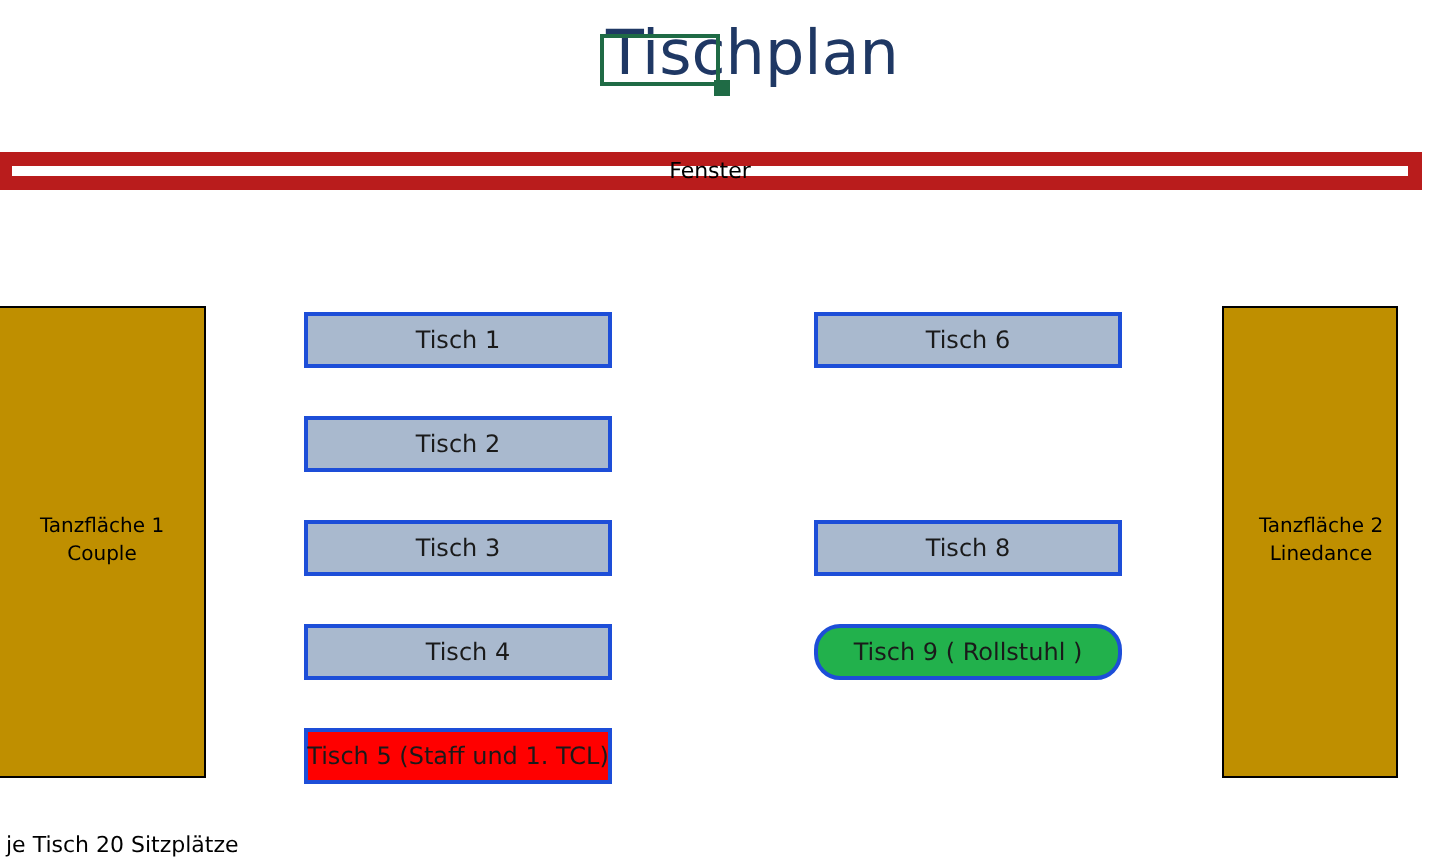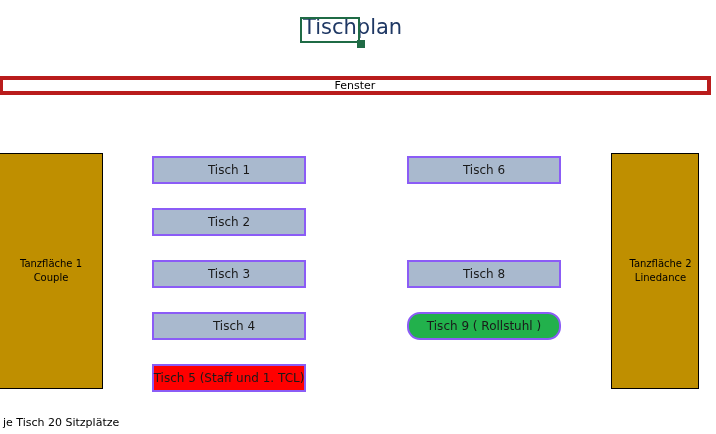--- a/index.html
+++ b/index.html
@@ -23,21 +23,21 @@
     height: 434px;
     background: #ffffff;
   }
 
   
   .title-text {
     position: absolute;
     left: 303px;
     top: 12px;
     font-family: "DejaVu Sans", sans-serif;
-    font-size: 21px;
+    font-size: 31px;
     line-height: 30px;
     color: #1f3864;
     white-space: nowrap;
     letter-spacing: 0px;
   }
   .title-selection-rect {
     position: absolute;
     left: 300px;
     top: 17px;
     width: 60px;
@@ -55,21 +55,21 @@
     background: #1f6b45;
   }
 
   
   .fenster-bar {
     position: absolute;
     left: -1px;
     top: 76px;
     width: 712px;
     height: 19px;
-    border: 4px solid #b91c1c;
+    border: 7px solid #b91c1c;
     box-sizing: border-box;
     background: #ffffff;
     display: flex;
     align-items: center;
     justify-content: center;
   }
   .fenster-label {
     font-family: "DejaVu Sans", sans-serif;
     font-size: 11px;
     line-height: 13px;
@@ -106,21 +106,21 @@
     color: #000000;
     white-space: nowrap;
     margin-left: 11px;
   }
 
   
   .table-box {
     position: absolute;
     width: 154px;
     height: 28px;
-    border: 2px solid #8b5cf6;
+    border: 2px solid #1d4ed8;
     box-sizing: border-box;
     display: flex;
     align-items: center;
     justify-content: center;
   }
   .table-box .tb-label {
     font-family: "DejaVu Sans", sans-serif;
     font-size: 12px;
     line-height: 14px;
     color: #1a1a1a;

